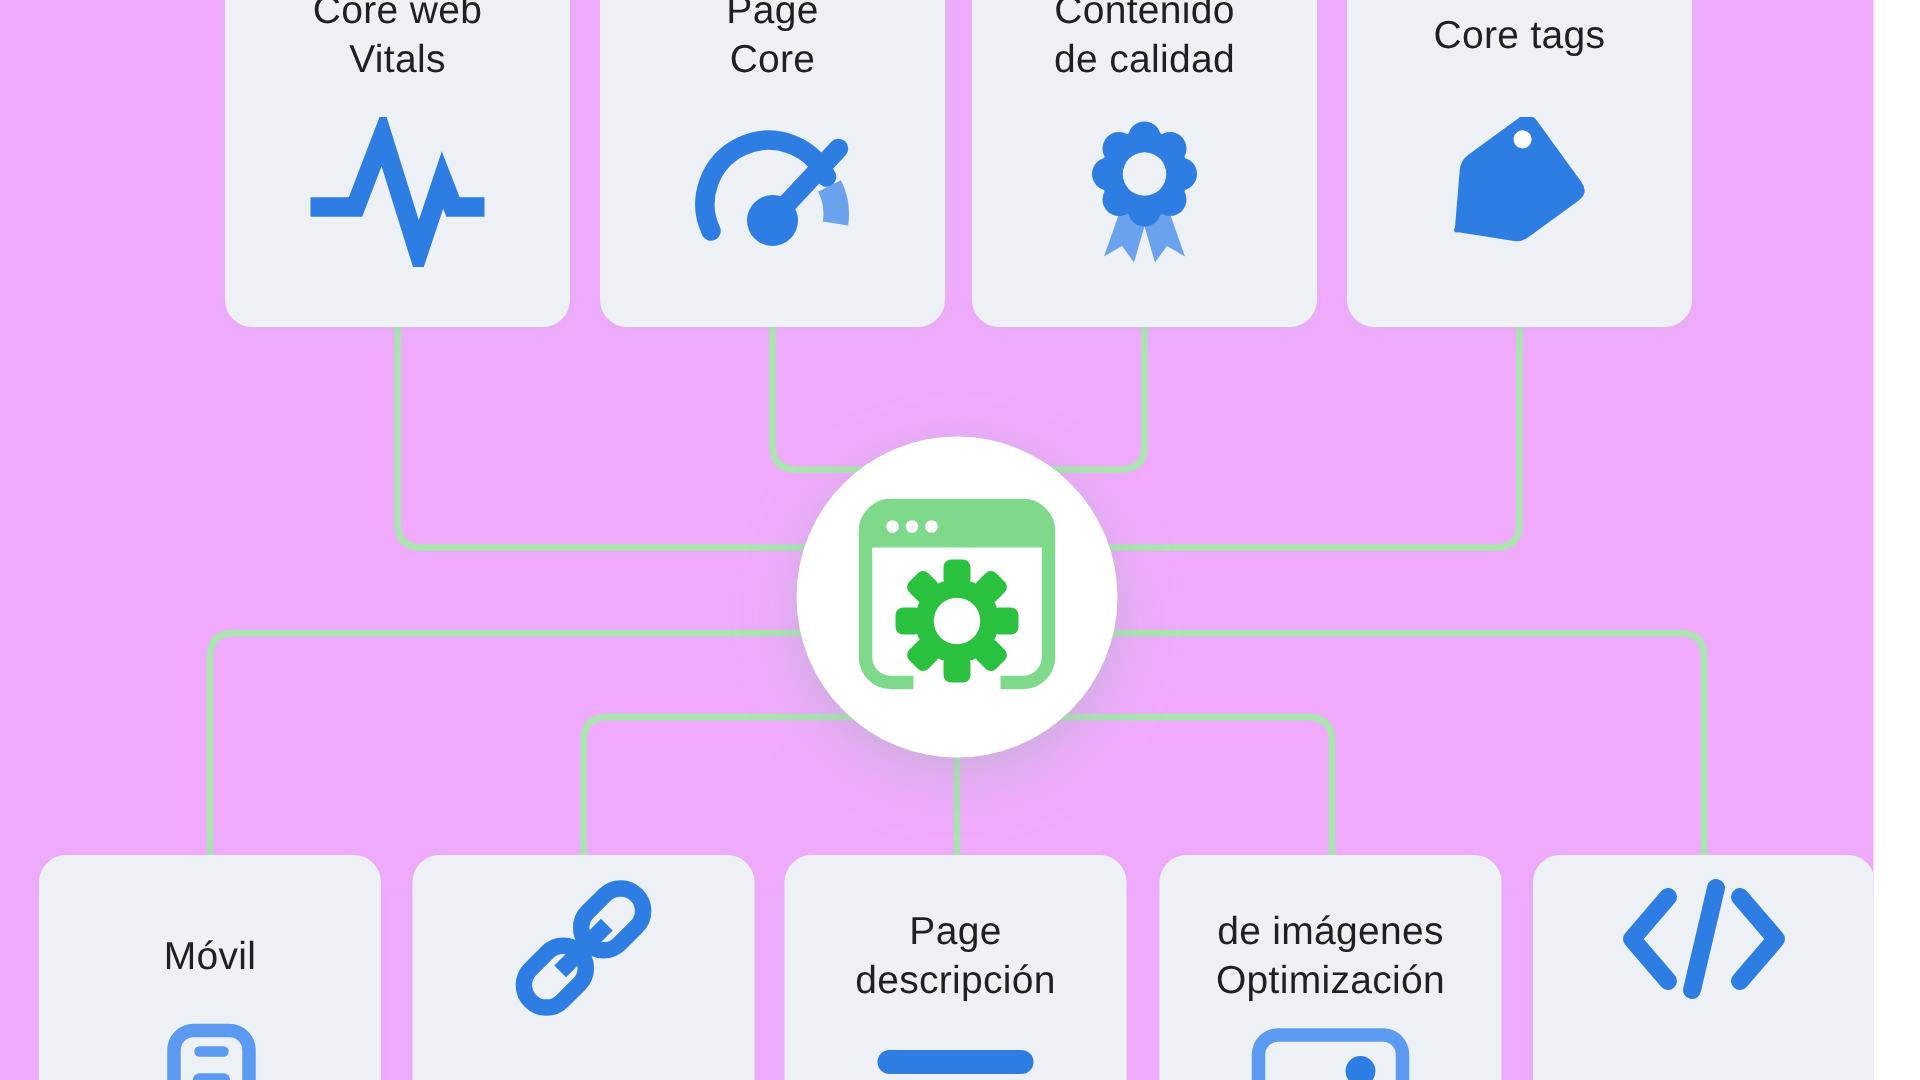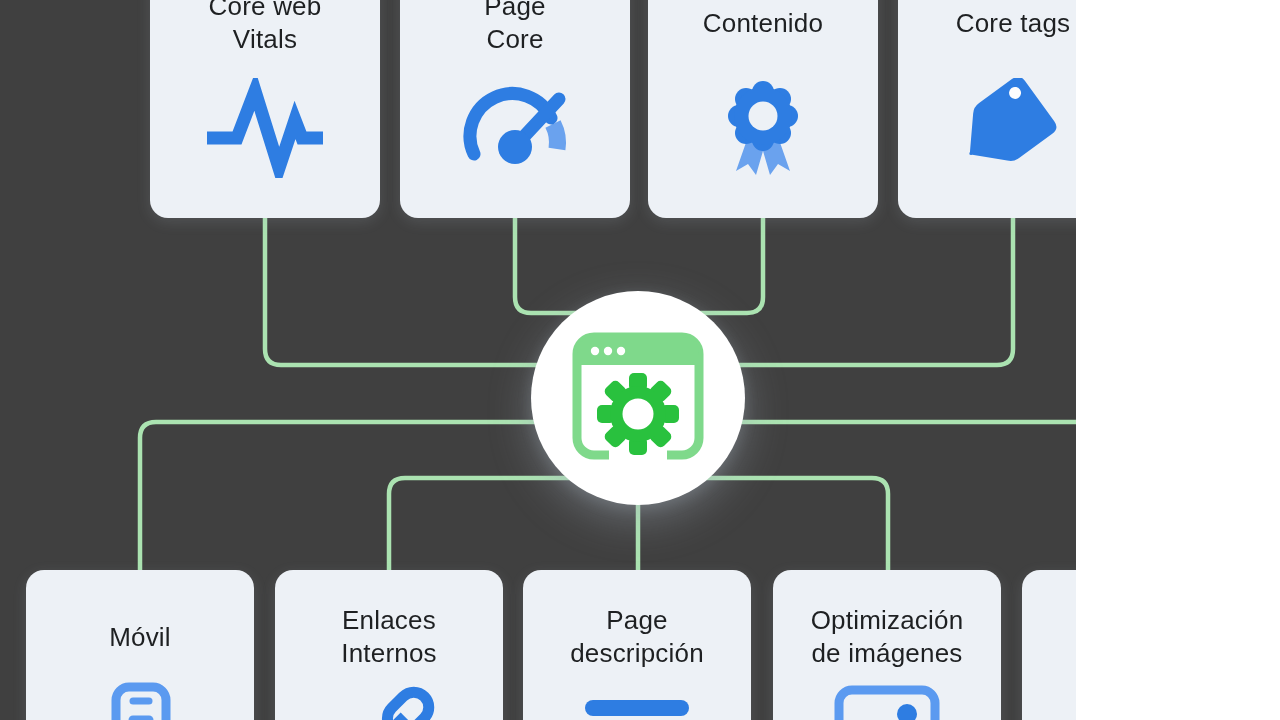--- a/index.html
+++ b/index.html
@@ -1,18 +1,18 @@
 <!DOCTYPE html>
 <html><head>
 <meta charset="utf-8">
 <style>
   html,body{margin:0;padding:0;background:#fff;}
   #stage{
-    position:relative;width:1076px;height:720px;overflow:hidden;
-    background:#404040;
+    position:relative;width:1249px;height:720px;overflow:hidden;
+    background:#f0abfc;
     font-family:"Liberation Sans","DejaVu Sans",sans-serif;
     color:#1e2022;
   }
   #connectors{position:absolute;left:0;top:0;z-index:1;}
   .hub-circle{
     position:absolute;left:531px;top:291px;width:214px;height:214px;border-radius:50%;
     background:#ffffff;z-index:2;
     box-shadow:0 14px 42px rgba(168,180,192,0.38), 0 4px 14px rgba(168,180,192,0.22);
   }
   .hub-icon{position:absolute;left:572px;top:332px;z-index:3;}
@@ -93,20 +93,21 @@
         <path d="M19,76 A42,42 0 0 1 96,40" fill="none" stroke="#2e7de2" stroke-width="13" stroke-linecap="round"></path>
         <line x1="62" y1="66" x2="104" y2="21" stroke="#2e7de2" stroke-width="13" stroke-linecap="round"></line>
         <circle cx="60" cy="69" r="17" fill="#2e7de2"></circle>
       </svg>
     </div>
   </div>
 
   <div class="card top" style="left:648px">
     <div class="card-title">
       <div>Contenido</div>
+      <div>de calidad</div>
     </div>
     <div class="icon-wrap">
       <svg width="120" height="100" viewBox="0 0 120 100">
         <path d="M46,56 L62,66 L53,97 L45,86 L33,93 Z" fill="#6aa2ee"></path>
         <path d="M74,56 L58,66 L67,97 L75,86 L87,93 Z" fill="#6aa2ee"></path>
         <g fill="#2e7de2">
           <circle cx="84" cy="38" r="11"></circle>
             <circle cx="77" cy="55" r="11"></circle>
           <circle cx="60" cy="62" r="11"></circle>
             <circle cx="43" cy="55" r="11"></circle>
@@ -143,24 +144,20 @@
     <div class="icon-wrap">
       <svg width="120" height="100" viewBox="0 0 120 100">
         <rect x="36" y="5" width="50" height="92" rx="13" fill="none" stroke="#5b9af0" stroke-width="9"></rect>
         <line x1="53" y1="19" x2="69" y2="19" stroke="#5b9af0" stroke-width="7" stroke-linecap="round"></line>
         <line x1="53" y1="38" x2="69" y2="38" stroke="#5b9af0" stroke-width="9" stroke-linecap="round"></line>
       </svg>
     </div>
   </div>
 
   <div class="card bottom" style="left:275px">
-    <div class="card-title">
-      <div>Enlaces</div>
-      <div>Internos</div>
-    </div>
     <div class="icon-wrap">
       <svg width="120" height="100" viewBox="0 0 120 100">
         <g transform="rotate(-45 60 50)" stroke="#2e7de2" fill="none" stroke-width="11">
           <rect x="10" y="35" width="46" height="30" rx="15"></rect>
           <rect x="64" y="35" width="46" height="30" rx="15"></rect>
           <line x1="38" y1="50" x2="82" y2="50"></line>
         </g>
       </svg>
     </div>
   </div>
@@ -174,22 +171,22 @@
       <svg width="120" height="100" viewBox="0 0 120 100">
         <rect x="8" y="18" width="104" height="16" rx="8" fill="#2e7de2"></rect>
         <rect x="8" y="46" width="104" height="16" rx="8" fill="#2e7de2"></rect>
         <rect x="8" y="74" width="70" height="16" rx="8" fill="#2e7de2"></rect>
       </svg>
     </div>
   </div>
 
   <div class="card bottom" style="left:773px">
     <div class="card-title">
+      <div>de imágenes</div>
       <div>Optimización</div>
-      <div>de imágenes</div>
     </div>
     <div class="icon-wrap">
       <svg width="120" height="100" viewBox="0 0 120 100">
         <rect x="12" y="8" width="96" height="68" rx="13" fill="none" stroke="#5b9af0" stroke-width="9"></rect>
         <circle cx="80" cy="32" r="10" fill="#2e7de2"></circle>
         <path d="M28,64 L47,38 L63,60 L70,51 L84,64 Z" fill="#5b9af0"></path>
       </svg>
     </div>
   </div>
 

